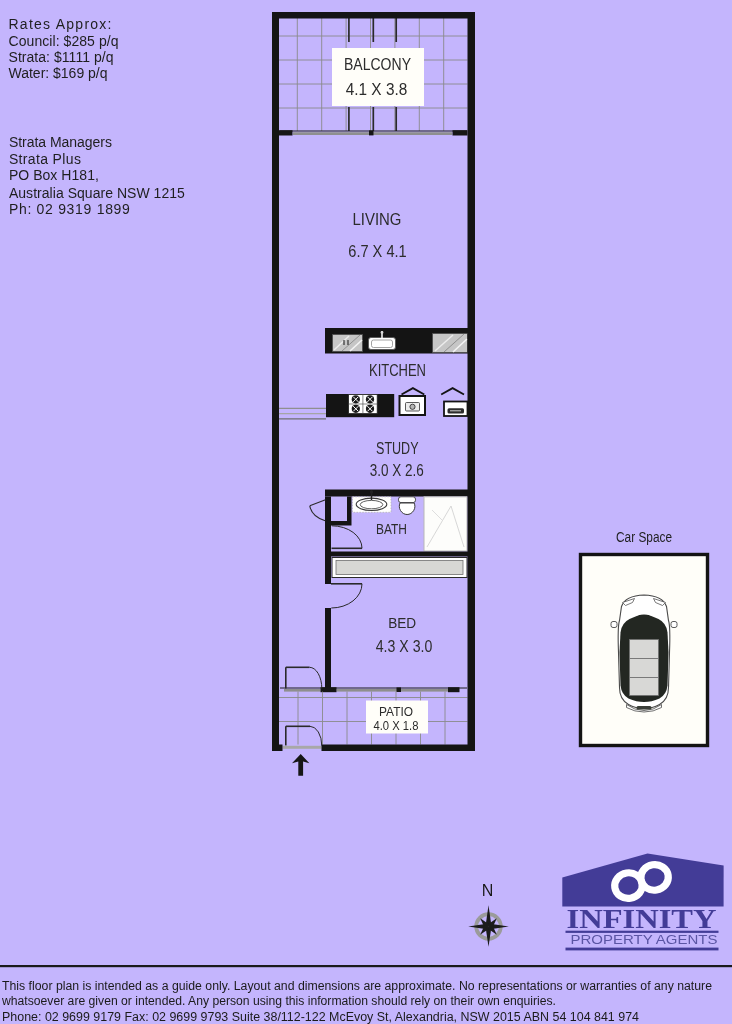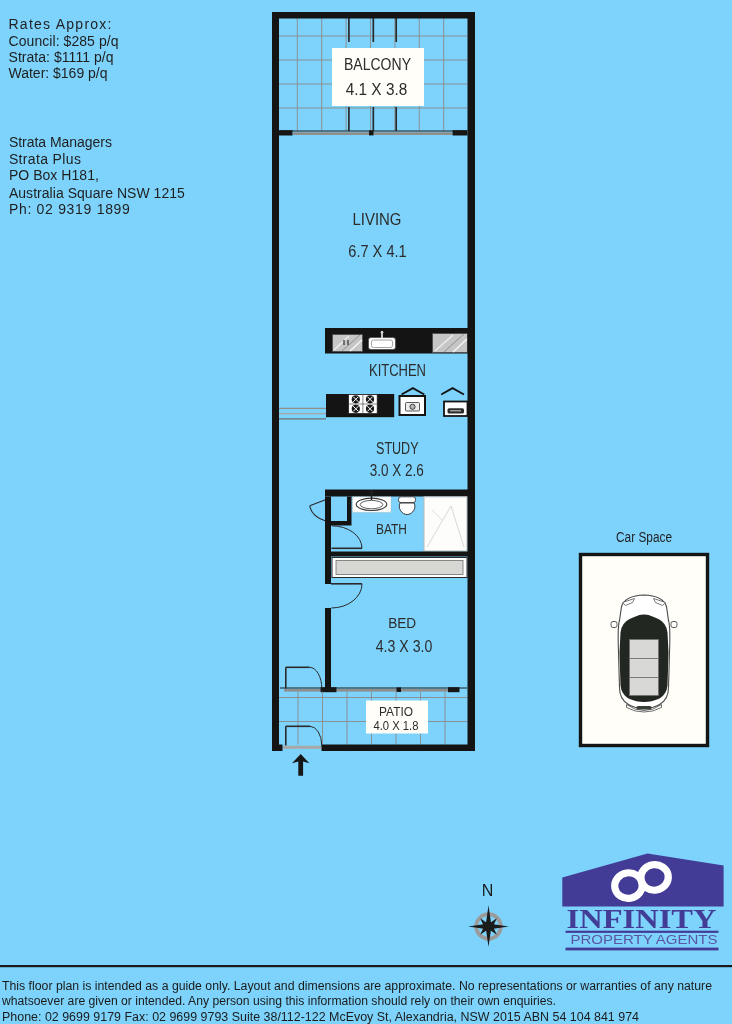--- a/index.html
+++ b/index.html
@@ -1,16 +1,16 @@
 <!DOCTYPE html>
 <html><head>
 <meta charset="utf-8">
 <style>
   html,body{margin:0;padding:0;background:#ffffff;}
-  #page{position:relative;filter:saturate(1.001);width:732px;height:1024px;background:#7dd3fc;overflow:hidden;
+  #page{position:relative;filter:saturate(1.001);width:732px;height:1024px;background:#c4b5fd;overflow:hidden;
         font-family:"Liberation Sans", sans-serif;}
   svg text{font-family:"Liberation Sans", sans-serif;}
 </style>
 </head>
 <body>
 <div id="page">
 <svg width="732" height="1024" viewBox="0 0 732 1024">
 
 <g fill="#1f1f1f" font-size="14px">
   <text x="8.5" y="29.1" textLength="103">Rates Approx:</text>

